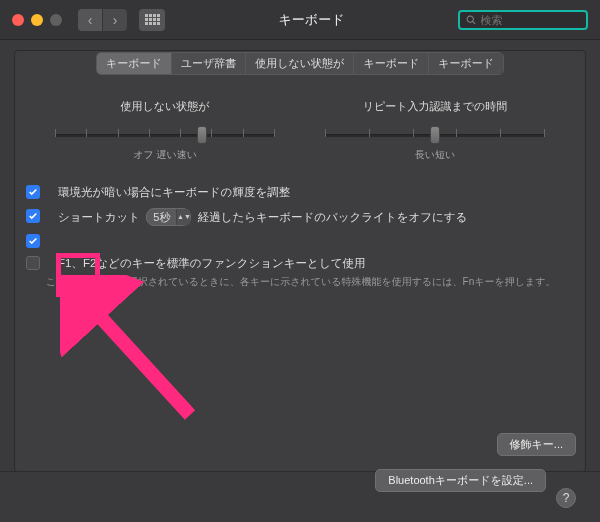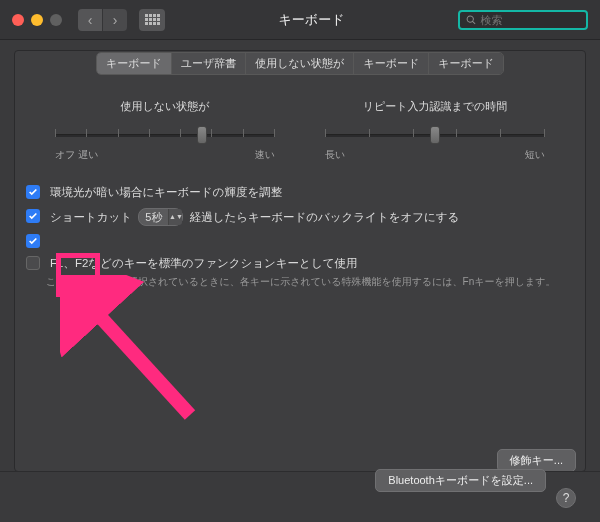--- a/index.html
+++ b/index.html
@@ -32,24 +32,24 @@
     .content { padding: 16px 26px 0 26px; }
     
     .sliders { display: flex; gap: 50px; justify-content: center; margin-top: 8px; }
     .slider-group { display: flex; flex-direction: column; align-items: center; width: 220px; }
     .slider-title { font-size: 11px; color: #ddd; margin-bottom: 12px; }
     .slider-track { width: 100%; height: 18px; position: relative; }
     .slider-line { position: absolute; top: 8px; left: 0; right: 0; height: 3px; background: #2a2a2c; border-top: 1px solid #222; border-radius: 2px; }
     .slider-ticks { position: absolute; top: 3px; left: 0; right: 0; display: flex; justify-content: space-between; }
     .slider-ticks span { width: 1px; height: 8px; background: #666; }
     .slider-thumb { position: absolute; top: 0; width: 10px; height: 18px; background: linear-gradient(#888, #666); border-radius: 3px; border: 1px solid #444; transform: translateX(-50%); }
-    .slider-labels { display: flex; justify-content: space-between; width: 100%; font-size: 10px; color: #aaa; margin-top: 4px; }
+    .slider-labels { display: flex; justify-content: center; width: 100%; font-size: 10px; color: #aaa; margin-top: 4px; }
     
     .options { margin-top: 22px; font-size: 11.5px; }
-    .opt-row { display: flex; align-items: flex-start; gap: 10px; margin-bottom: 7px; line-height: 1.5; }
+    .opt-row { display: flex; align-items: flex-start; gap: 18px; margin-bottom: 7px; line-height: 1.5; }
     .checkbox { width: 14px; height: 14px; border-radius: 3px; display: flex; align-items: center; justify-content: center; flex-shrink: 0; margin-top: 1px; }
     .checkbox.on { background: #2e7cf6; }
     .checkbox.off { background: #4a4a4c; border: 1px solid #666; }
     .checkbox.on svg { width: 10px; height: 10px; }
     .select { display: inline-flex; align-items: center; background: #5a5a5c; border-radius: 8px; border: 1px solid #6a6a6c; height: 18px; margin: 0 3px; font-size: 11px; }
     .select-val { padding: 0 6px; }
     .select-arrows { width: 14px; height: 100%; background: #505052; border-left: 1px solid #444; display: flex; flex-direction: column; align-items: center; justify-content: center; border-radius: 0 3px 3px 0; font-size: 7px; line-height: 6px; color: #ccc; }
     .hint { font-size: 10px; color: #999; margin-left: 20px; margin-top: 2px; }
     
     .highlight { position: absolute; border: 5px solid #ff2a7f; pointer-events: none; }
@@ -199,20 +199,20 @@
 <div class="highlight" style="left:56px; top:253px; width:44px; height:44px;"></div>
 <svg class="arrow-svg" style="left:60px; top:275px;" width="160" height="160" viewBox="0 0 160 160">
   <defs>
       <marker id="ah" markerWidth="8" markerHeight="8" refX="2" refY="4" orient="auto">
         <path d="M0,0 L8,4 L0,8 Z" fill="#ff2a7f"></path>
       </marker>
     </defs>
   <line x1="130" y1="140" x2="24" y2="24" stroke="#ff2a7f" stroke-width="14" marker-end="url(#ah)"></line>
 </svg>
 
-<div class="footer-btns btn-row1" style="bottom:50px;">
+<div class="footer-btns btn-row1" style="bottom:66px;">
   <div class="btn">修飾キー...</div>
 </div>
 <div class="divider" style="position:absolute; left:14px; right:14px; bottom:50px;"></div>
 <div class="footer-btns btn-row2" style="bottom:30px; right:54px;">
   <div class="btn">Bluetoothキーボードを設定...</div>
 </div>
 <div class="help" style="bottom:14px;">?</div>
 
 </body></html>

